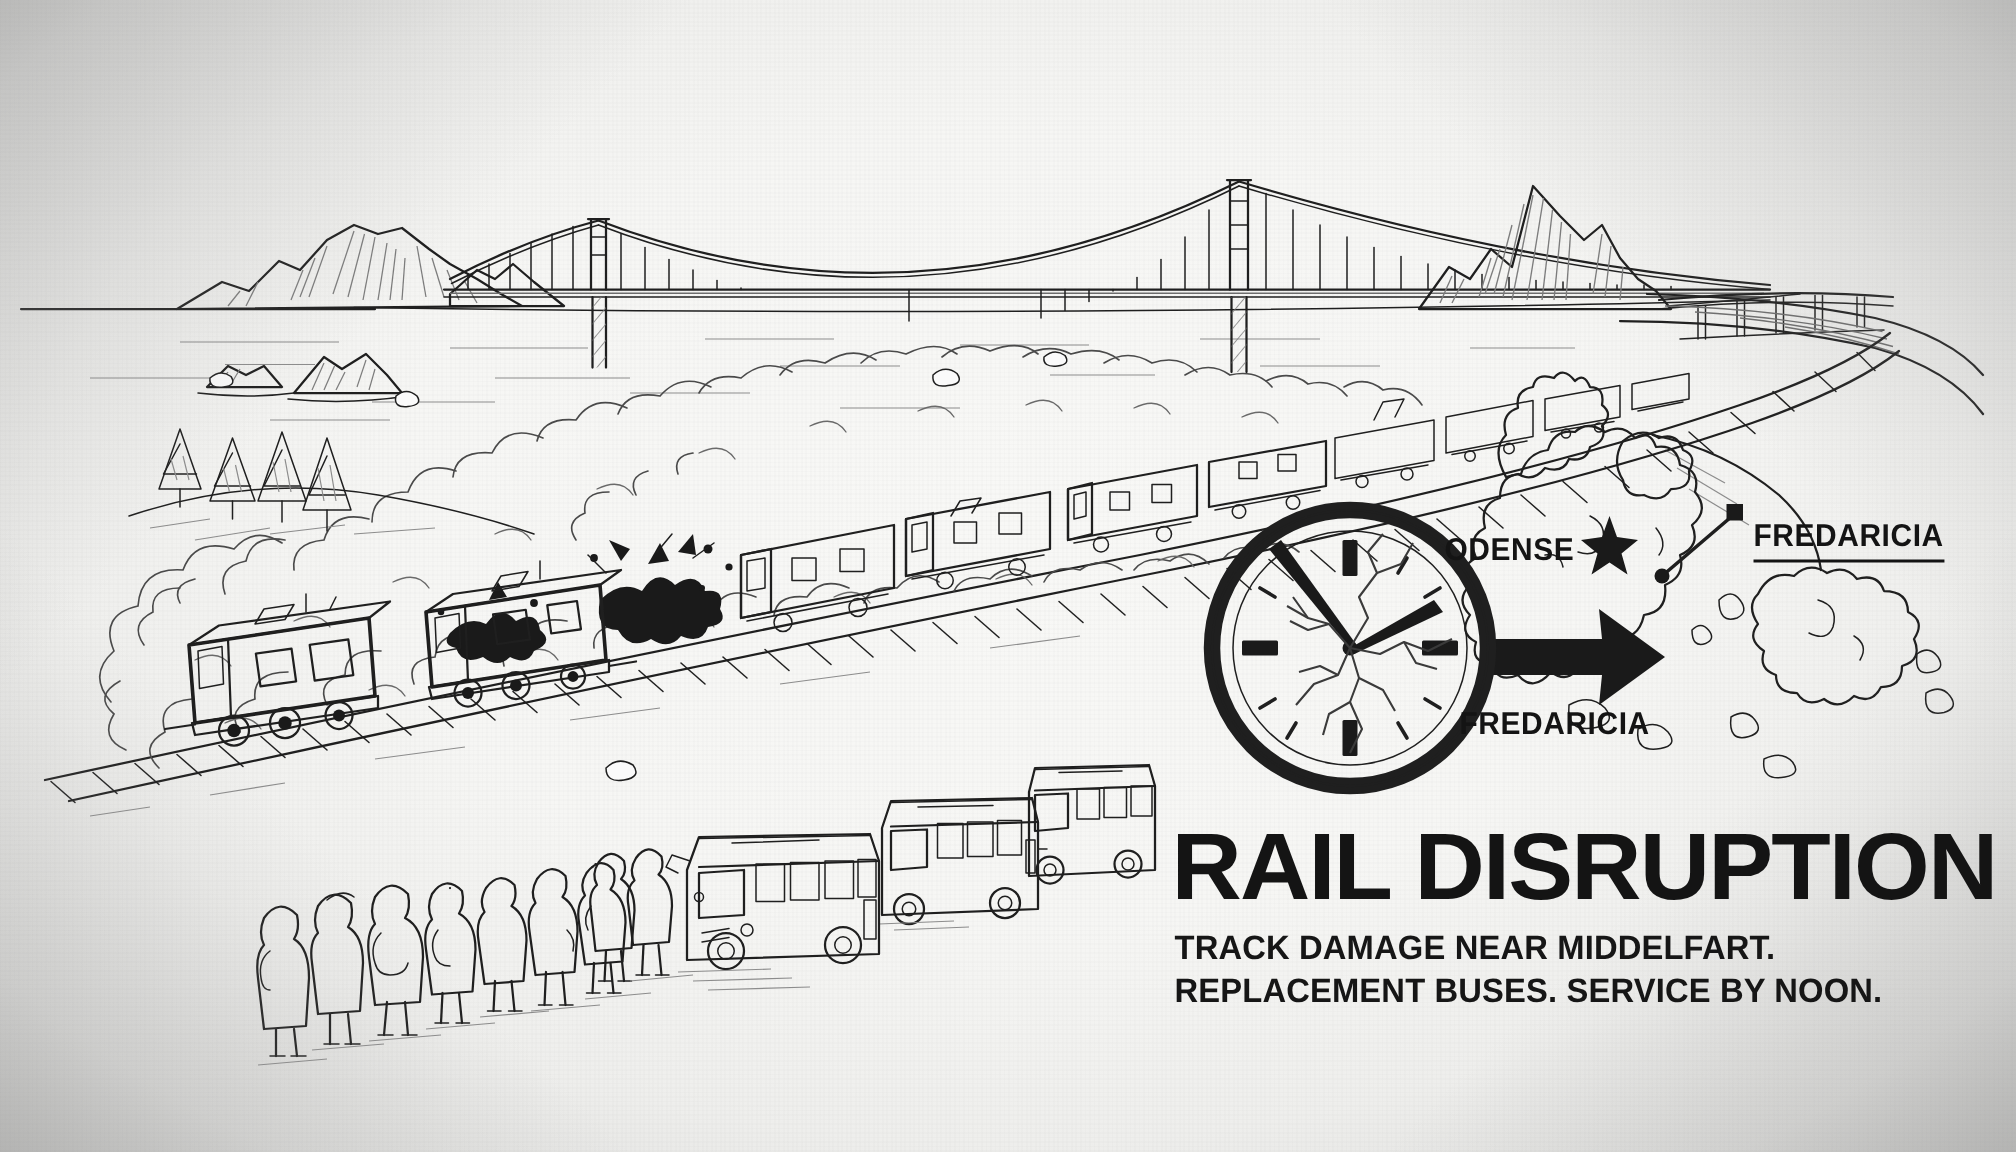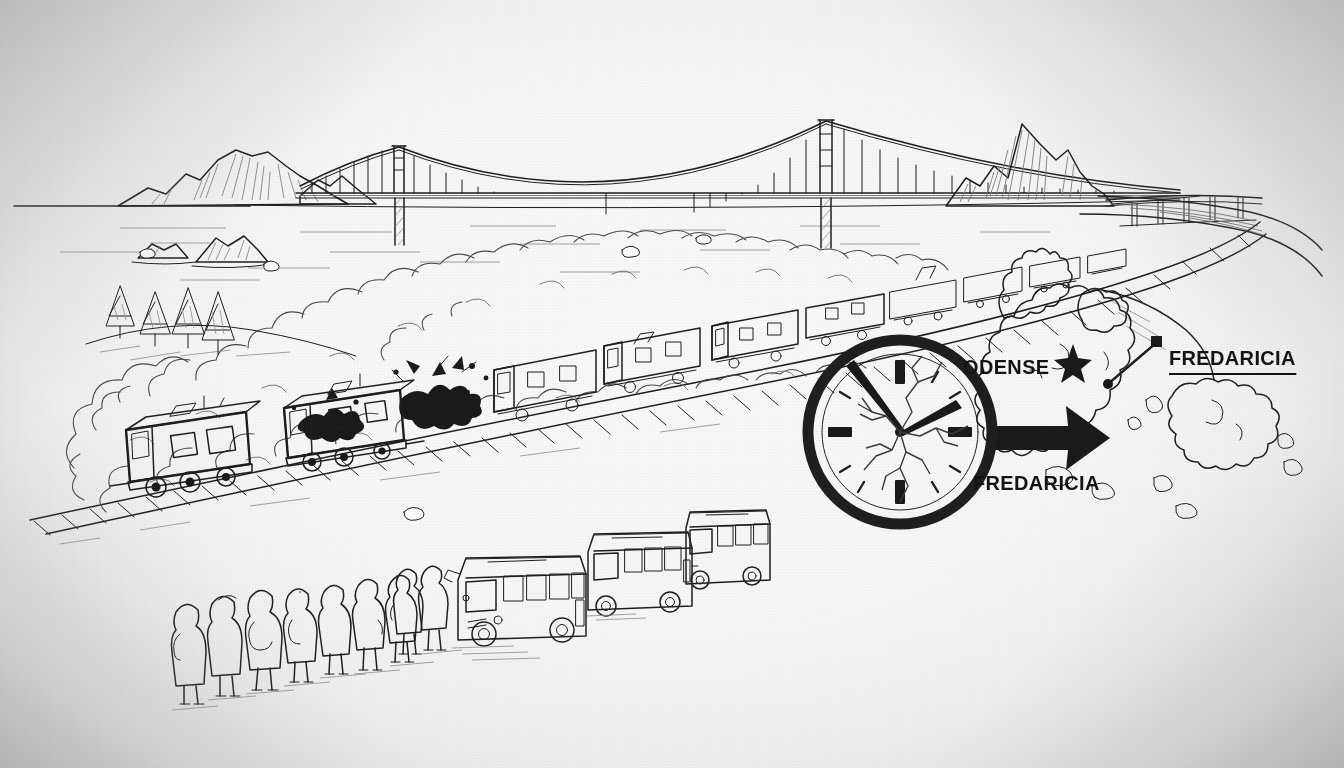--- a/index.html
+++ b/index.html
@@ -914,14 +914,21 @@
   </svg>
 
   <div id="corner"></div>
 
   <div class="map-label" id="label-odense">ODENSE</div>
 
   <div class="map-label" id="label-fredaricia-bottom">FREDARICIA</div>
 
   <div class="map-label" id="label-fredaricia-right">FREDARICIA</div>
 
+  <div id="headline-block">
+    <h1 id="headline">RAIL DISRUPTION</h1>
+    <p id="subhead">
+      <span>TRACK DAMAGE NEAR MIDDELFART.</span><br>
+      <span>REPLACEMENT BUSES. SERVICE BY NOON.</span>
+    </p>
+  </div>
 
 </div>
 
 </body></html>

